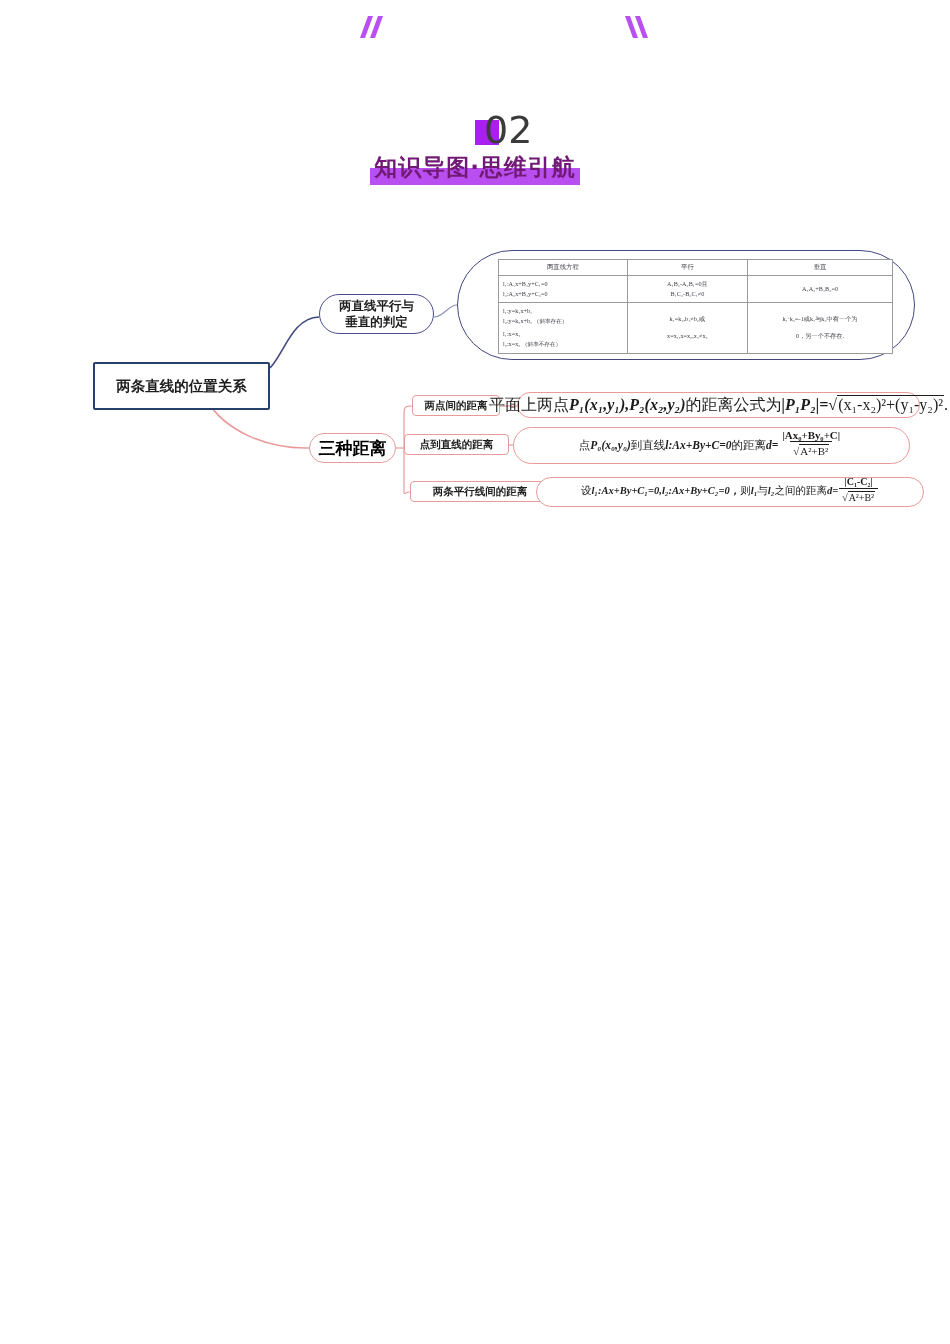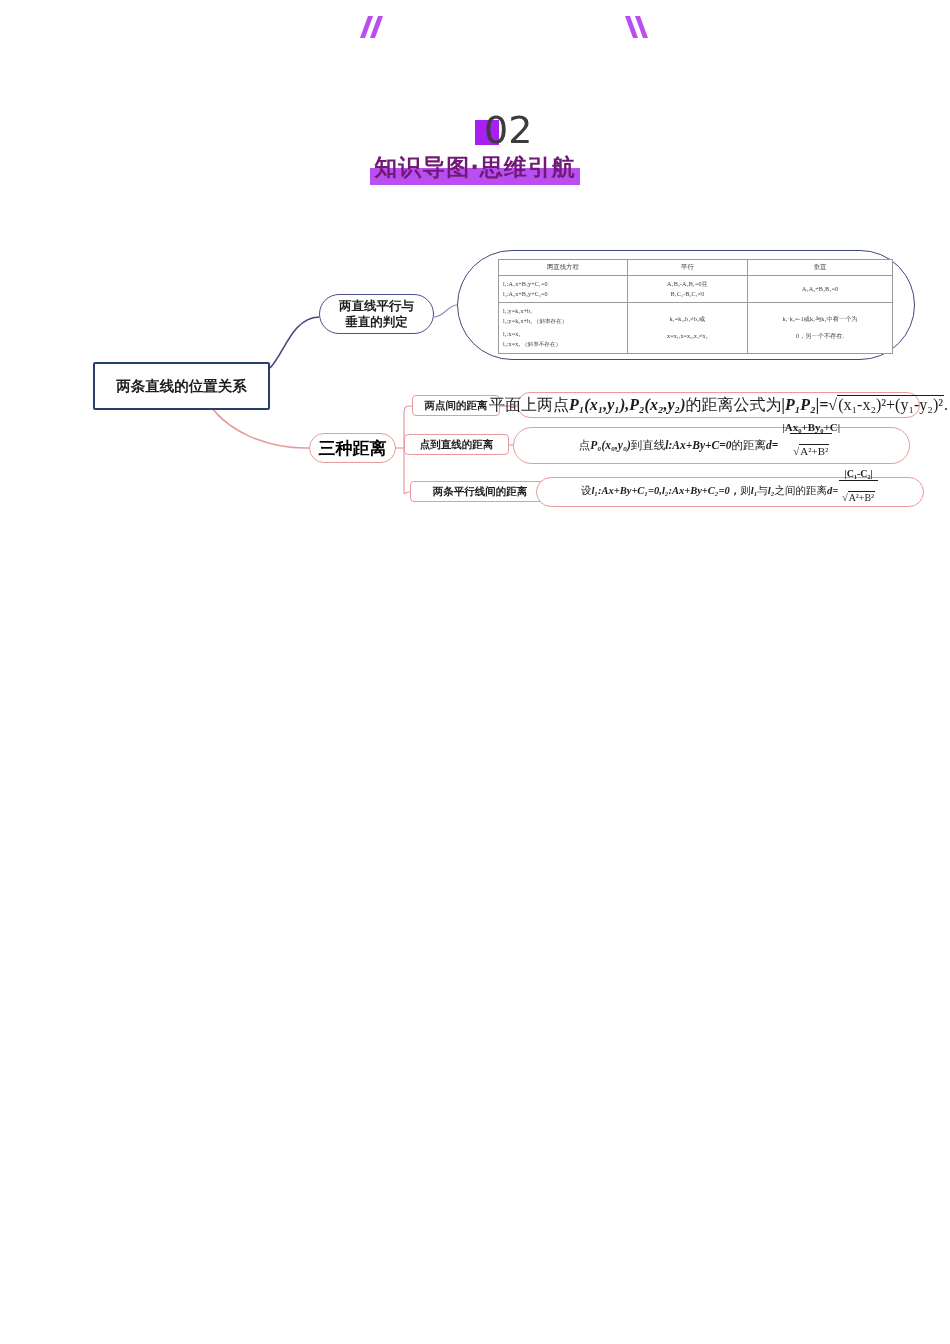--- a/index.html
+++ b/index.html
@@ -61,21 +61,21 @@
   .fbox{position:absolute;box-sizing:border-box;border:1.2px solid #e99a9a;background:#fff;
         display:flex;align-items:center;justify-content:center;
         font-family:"Liberation Serif","DejaVu Serif",serif;color:#1c1c1c;}
   .fb1{left:517px;top:392px;width:403px;height:26px;border-radius:13px;font-size:16px;}
   .fb2{left:513px;top:427px;width:397px;height:37px;border-radius:19px;font-size:11.5px;}
   .fb3{left:536px;top:477px;width:388px;height:30px;border-radius:19px;font-size:10.5px;}
 
   .frac{display:inline-flex;flex-direction:column;align-items:center;vertical-align:middle;
         margin:0 1px;line-height:1.05;}
   .frac .num{padding:0 3px;font-size:0.95em;font-weight:bold;}
-  .frac .den{padding:12px 3px;border-top:1px solid #1c1c1c;font-size:0.95em;}
+  .frac .den{padding:4px 3px;border-top:1px solid #1c1c1c;font-size:0.95em;}
   .rad{display:inline-block;}
   .rad>.bar{border-top:1px solid #1c1c1c;padding:0 1px;}
   b.it{font-style:italic;font-weight:bold;}
   .nowrap{white-space:nowrap;}
 </style>
 </head>
 <body>
 
 <div id="header">
   <div class="hdr-num-wrap">

